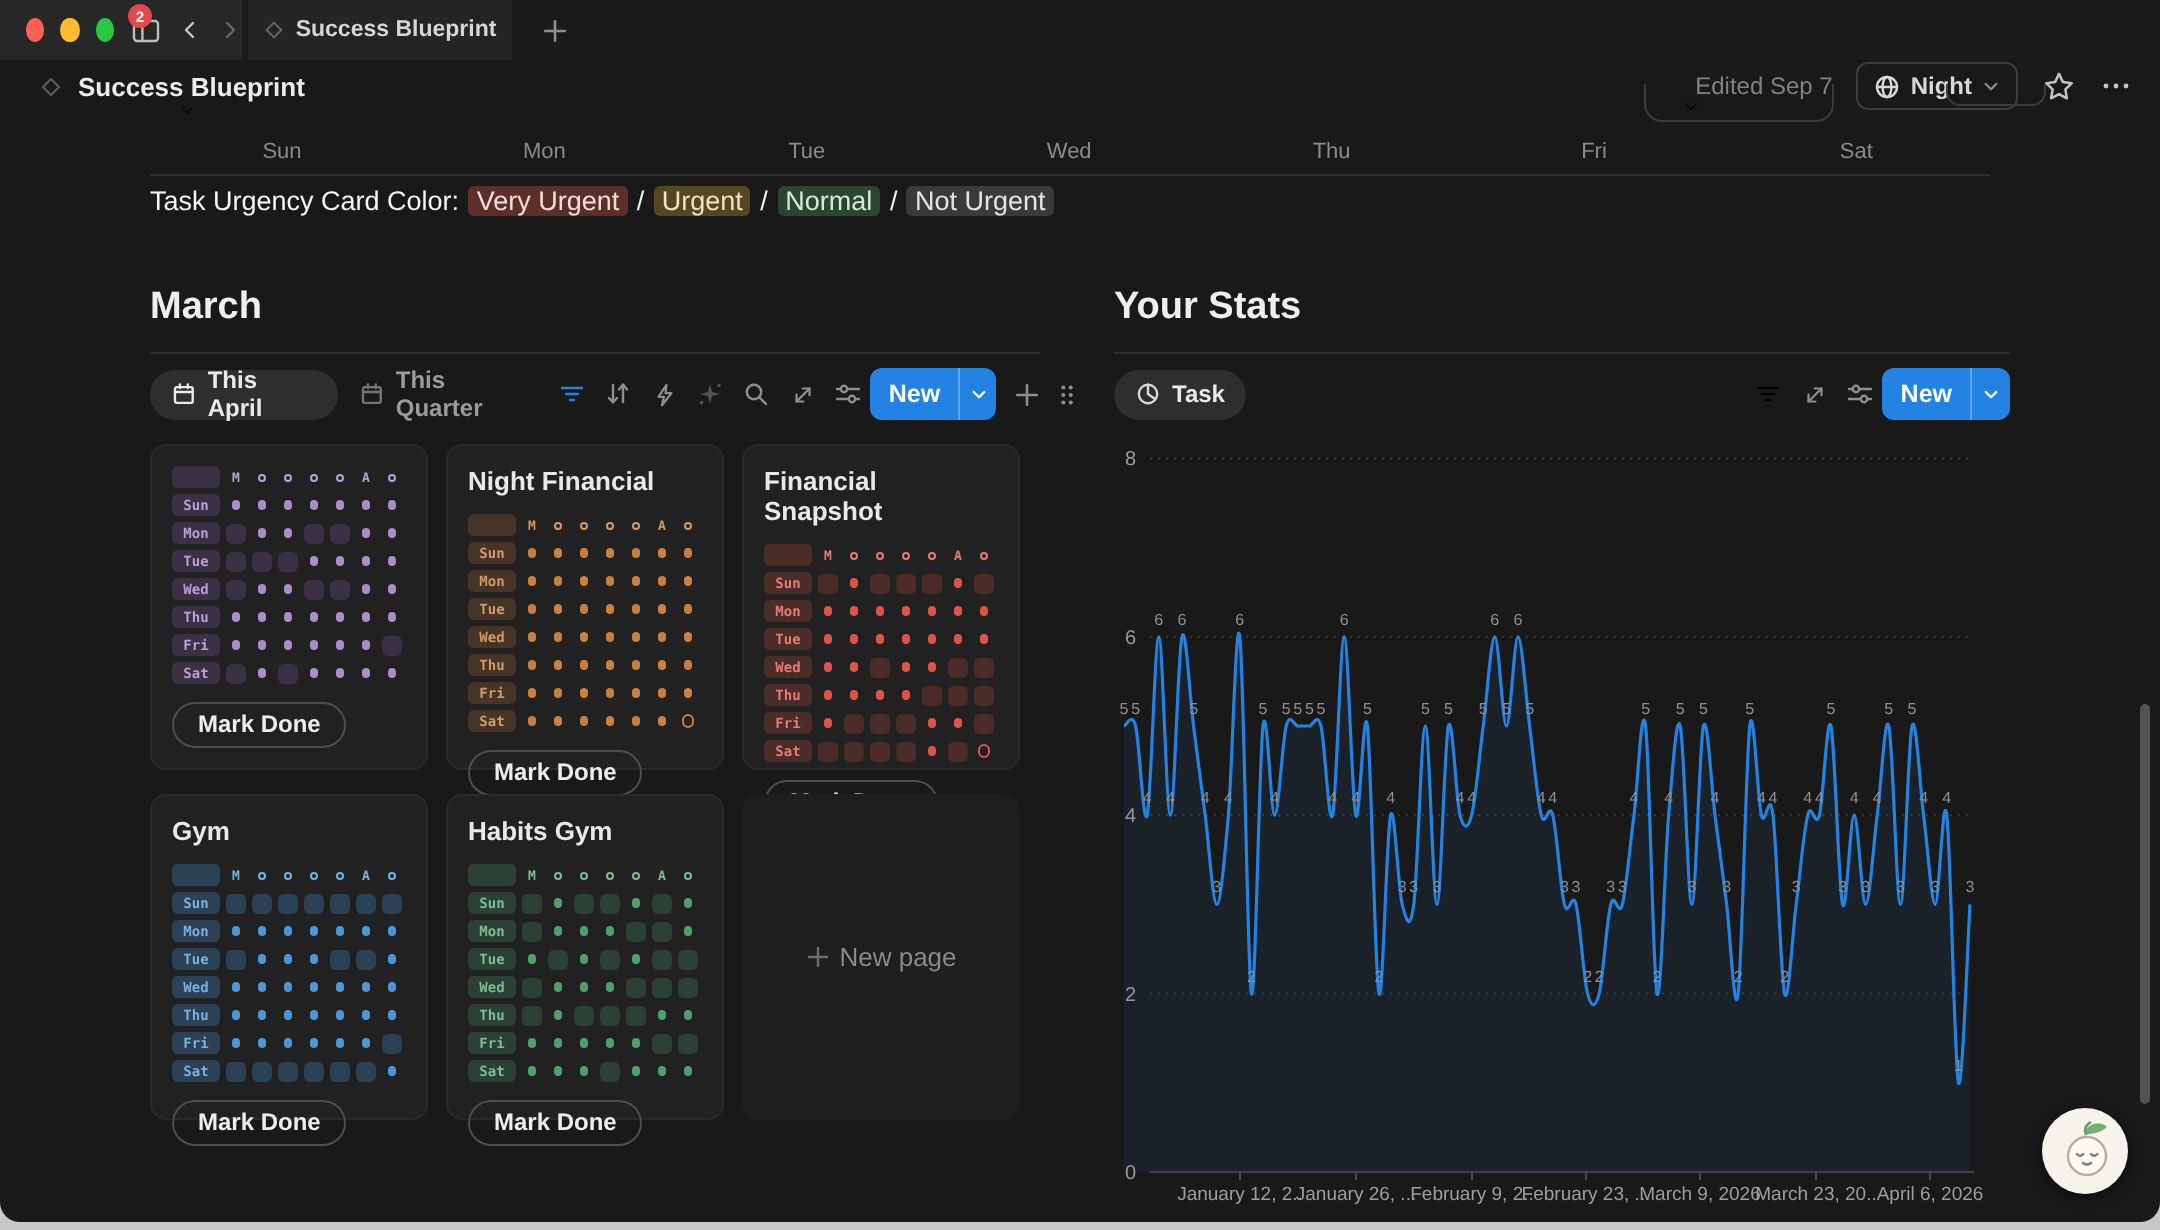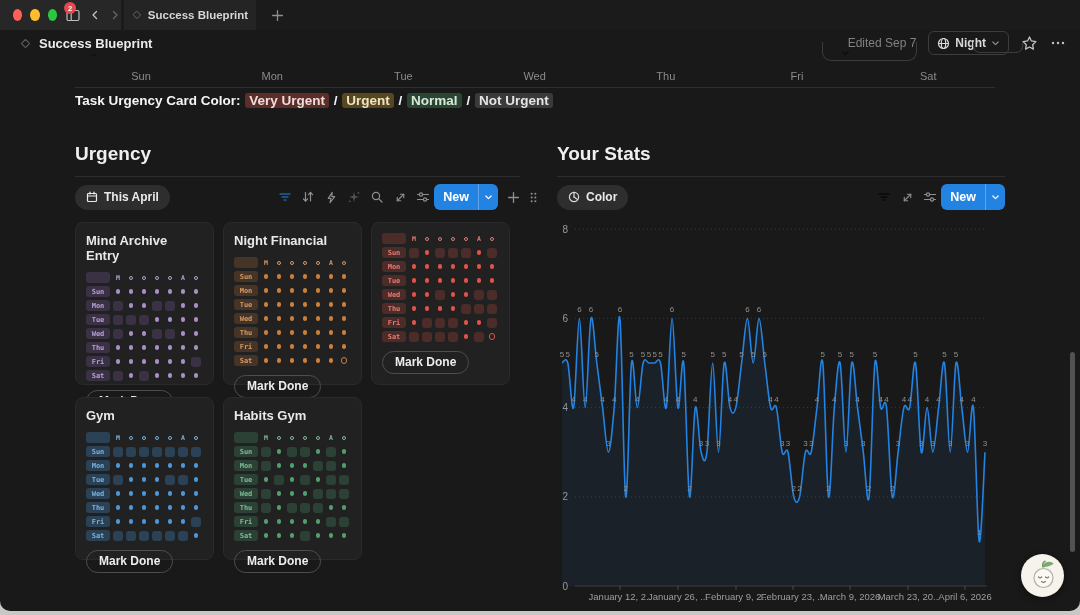--- a/index.html
+++ b/index.html
@@ -21,21 +21,21 @@
   .page-header { position:absolute; top:30px; left:0; width:1080px; height:26px; display:flex; align-items:center; }
   .ph-title { font-size:13px; color:#ececec; font-weight:600; margin-left:8px; }
   .ph-right { position:absolute; right:14px; top:0; height:26px; display:flex; align-items:center; gap:12px; }
   .edited { font-size:12px; color:#828282; }
   .share-btn { display:flex; align-items:center; gap:5px; border:1px solid #3d3d3d; border-radius:6px; height:24px; padding:0 8px; color:#d8d8d8; font-size:12px; font-weight:600; }
   
   .partial-pill { position:absolute; border:1px solid #3c3c3c; border-top:none; background:transparent; }
   .day-head { position:absolute; top:70px; font-size:11px; color:#8b8b8b; transform:translateX(-50%); }
   .cal-divider { position:absolute; top:87px; left:75px; width:920px; height:1px; background:#2e2e2e; }
   
-  .urgency { position:absolute; top:93px; left:75px; font-size:13.5px; font-weight:700; color:#f5f5f5; }
+  .urgency { position:absolute; top:93px; left:75px; font-size:13.5px; font-weight:400; color:#f5f5f5; }
   .chip { display:inline-block; padding:0 4px; border-radius:3px; margin:0 1px; }
   
   .h2 { position:absolute; top:143px; font-size:19px; font-weight:700; color:#efefef; }
   .sec-divider { position:absolute; top:176px; height:1px; background:#2d2d2d; }
   .toolbar { position:absolute; top:184px; height:26px; display:flex; align-items:center; }
   .pill-tab { display:flex; align-items:center; gap:6px; height:25px; padding:0 11px; border-radius:13px; font-size:12px; font-weight:600; color:#9b9b9b; }
   .pill-tab.active { background:#2e2e2e; color:#eaeaea; }
   .tb-icons { display:flex; align-items:center; gap:9px; margin-left:12px; }
   .icon { display:inline-flex; align-items:center; justify-content:center; width:14px; height:14px; }
   .new-btn { display:flex; align-items:center; height:26px; background:#2383e2; border-radius:6px; overflow:hidden; margin-left:4px; }
@@ -162,33 +162,44 @@
       <span class="day-head" style="left: 403.4px;">Tue</span>
       <span class="day-head" style="left: 534.6px;">Wed</span>
       <span class="day-head" style="left: 665.8px;">Thu</span>
       <span class="day-head" style="left: 797px;">Fri</span>
       <span class="day-head" style="left: 928.2px;">Sat</span>
     </div>
   <div class="cal-divider"></div>
 
   <div class="urgency"><span>Task Urgency Card Color: </span><span id="urgency-chips"><span class="chip" style="background: rgb(92, 46, 42); color: rgb(240, 220, 218);">Very Urgent</span><span> / </span><span class="chip" style="background: rgb(86, 71, 32); color: rgb(238, 227, 195);">Urgent</span><span> / </span><span class="chip" style="background: rgb(42, 70, 50); color: rgb(215, 232, 218);">Normal</span><span> / </span><span class="chip" style="background: rgb(58, 58, 58); color: rgb(228, 228, 228);">Not Urgent</span></span></div>
 
-  <h2 class="h2" style="left:75px">Urgency</h2>
+  <h2 class="h2" style="left:75px">March</h2>
   <div class="sec-divider" style="left:75px;width:445px"></div>
   <div class="toolbar" style="left:75px;width:465px">
     <span class="pill-tab active">
       <span class="icon" style="width:12px;height:12px">
           <svg viewBox="0 0 12 12" width="100%" height="100%" style="color:currentColor">
             <rect x="1.5" y="2.5" width="9" height="8" rx="1" stroke="currentColor" stroke-width="1.2" fill="none" stroke-linecap="round" stroke-linejoin="round"></rect>
             <line x1="1.5" y1="5" x2="10.5" y2="5" stroke="currentColor" stroke-width="1.2" fill="none" stroke-linecap="round" stroke-linejoin="round"></line>
             <line x1="4" y1="1.2" x2="4" y2="3" stroke="currentColor" stroke-width="1.2" fill="none" stroke-linecap="round" stroke-linejoin="round"></line>
             <line x1="8" y1="1.2" x2="8" y2="3" stroke="currentColor" stroke-width="1.2" fill="none" stroke-linecap="round" stroke-linejoin="round"></line>
           </svg>
         </span>
       <span>This April</span>
+    </span>
+    <span class="pill-tab">
+      <span class="icon" style="width:12px;height:12px;opacity:.7">
+          <svg viewBox="0 0 12 12" width="100%" height="100%" style="color:currentColor">
+            <rect x="1.5" y="2.5" width="9" height="8" rx="1" stroke="currentColor" stroke-width="1.2" fill="none" stroke-linecap="round" stroke-linejoin="round"></rect>
+            <line x1="1.5" y1="5" x2="10.5" y2="5" stroke="currentColor" stroke-width="1.2" fill="none" stroke-linecap="round" stroke-linejoin="round"></line>
+            <line x1="4" y1="1.2" x2="4" y2="3" stroke="currentColor" stroke-width="1.2" fill="none" stroke-linecap="round" stroke-linejoin="round"></line>
+            <line x1="8" y1="1.2" x2="8" y2="3" stroke="currentColor" stroke-width="1.2" fill="none" stroke-linecap="round" stroke-linejoin="round"></line>
+          </svg>
+        </span>
+      <span>This Quarter</span>
     </span>
     <span class="tb-icons" style="margin-left:auto">
       <span class="icon" style="color:#2383e2">
           <svg viewBox="0 0 14 14" width="14" height="14" style="color:currentColor">
             <line x1="2" y1="4" x2="12" y2="4" stroke="currentColor" stroke-width="1.2" fill="none" stroke-linecap="round" stroke-linejoin="round"></line>
             <line x1="4" y1="7" x2="10" y2="7" stroke="currentColor" stroke-width="1.2" fill="none" stroke-linecap="round" stroke-linejoin="round"></line>
             <line x1="6" y1="10" x2="8" y2="10" stroke="currentColor" stroke-width="1.2" fill="none" stroke-linecap="round" stroke-linejoin="round"></line>
           </svg>
         </span>
       <span class="icon">
@@ -256,21 +267,21 @@
             <circle cx="9" cy="3" r="1.1"></circle>
             <circle cx="5" cy="7" r="1.1"></circle>
             <circle cx="9" cy="7" r="1.1"></circle>
             <circle cx="5" cy="11" r="1.1"></circle>
             <circle cx="9" cy="11" r="1.1"></circle>
           </g>
         </svg>
       </span>
   </div>
   <div id="cards">
-      <div class="card" style="left: 75px; top: 222px;"><h3>Mind Archive Entry</h3><div class="grid">
+      <div class="card" style="left: 75px; top: 222px;"><div class="grid">
           <div class="grow">
             <span class="rlabel" style="background: rgb(58, 49, 69);"></span>
             <span class="cell">
               <span class="htxt" style="color: rgb(185, 160, 214);">M</span>
             </span>
             <span class="cell">
               <span class="hcirc" style="border-color: rgb(185, 160, 214);"></span>
             </span>
             <span class="cell">
               <span class="hcirc" style="border-color: rgb(185, 160, 214);"></span>
@@ -620,21 +631,21 @@
               <span class="dot" style="background: rgb(201, 128, 63);"></span>
             </span>
             <span class="cell">
               <span class="dot" style="background: rgb(201, 128, 63);"></span>
             </span>
             <span class="cell">
               <span class="ring" style="border-color: rgb(201, 128, 63);"></span>
             </span>
           </div>
         </div><button class="mark-done">Mark Done</button></div>
-      <div class="card" style="left: 371px; top: 222px;"><div class="grid">
+      <div class="card" style="left: 371px; top: 222px;"><h3>Financial Snapshot</h3><div class="grid">
           <div class="grow">
             <span class="rlabel" style="background: rgb(75, 44, 41);"></span>
             <span class="cell">
               <span class="htxt" style="color: rgb(229, 124, 116);">M</span>
             </span>
             <span class="cell">
               <span class="hcirc" style="border-color: rgb(229, 124, 116);"></span>
             </span>
             <span class="cell">
               <span class="hcirc" style="border-color: rgb(229, 124, 116);"></span>
@@ -1085,33 +1096,42 @@
             </span>
             <span class="cell">
               <span class="dot" style="background: rgb(80, 160, 109);"></span>
             </span>
             <span class="cell">
               <span class="dot" style="background: rgb(80, 160, 109);"></span>
             </span>
           </div>
         </div><button class="mark-done">Mark Done</button></div>
     </div>
+  <div class="newpage">
+    <span class="icon" style="width:12px;height:12px;margin-right:5px;opacity:.7">
+        <svg viewBox="0 0 12 12" width="13" height="13" style="color:#8f8f8f">
+          <line x1="6" y1="1.5" x2="6" y2="10.5" stroke="currentColor" stroke-width="1.2" fill="none" stroke-linecap="round" stroke-linejoin="round"></line>
+          <line x1="1.5" y1="6" x2="10.5" y2="6" stroke="currentColor" stroke-width="1.2" fill="none" stroke-linecap="round" stroke-linejoin="round"></line>
+        </svg>
+      </span>
+    <span>New page</span>
+  </div>
 
   <h2 class="h2" style="left:557px">Your Stats</h2>
   <div class="sec-divider" style="left:557px;width:448px"></div>
   <div class="toolbar" style="left:557px;width:448px">
     <span class="pill-tab active">
       <span class="icon" style="width:12px;height:12px">
           <svg viewBox="0 0 12 12" width="100%" height="100%" style="color:#d8d8d8">
             <circle cx="6" cy="6" r="4.6" stroke="currentColor" stroke-width="1.2" fill="none" stroke-linecap="round" stroke-linejoin="round"></circle>
             <line x1="6" y1="6" x2="6" y2="1.4" stroke="currentColor" stroke-width="1.2" fill="none" stroke-linecap="round" stroke-linejoin="round"></line>
             <line x1="6" y1="6" x2="9.5" y2="8.5" stroke="currentColor" stroke-width="1.2" fill="none" stroke-linecap="round" stroke-linejoin="round"></line>
           </svg>
         </span>
-      <span>Color</span>
+      <span>Task</span>
     </span>
     <span class="tb-icons" style="margin-left:auto">
       <span class="icon">
           <svg viewBox="0 0 14 14" width="14" height="14" style="color:currentColor">
             <line x1="2" y1="4" x2="12" y2="4" stroke="currentColor" stroke-width="1.2" fill="none" stroke-linecap="round" stroke-linejoin="round"></line>
             <line x1="4" y1="7" x2="10" y2="7" stroke="currentColor" stroke-width="1.2" fill="none" stroke-linecap="round" stroke-linejoin="round"></line>
             <line x1="6" y1="10" x2="8" y2="10" stroke="currentColor" stroke-width="1.2" fill="none" stroke-linecap="round" stroke-linejoin="round"></line>
           </svg>
         </span>
       <span class="icon">

